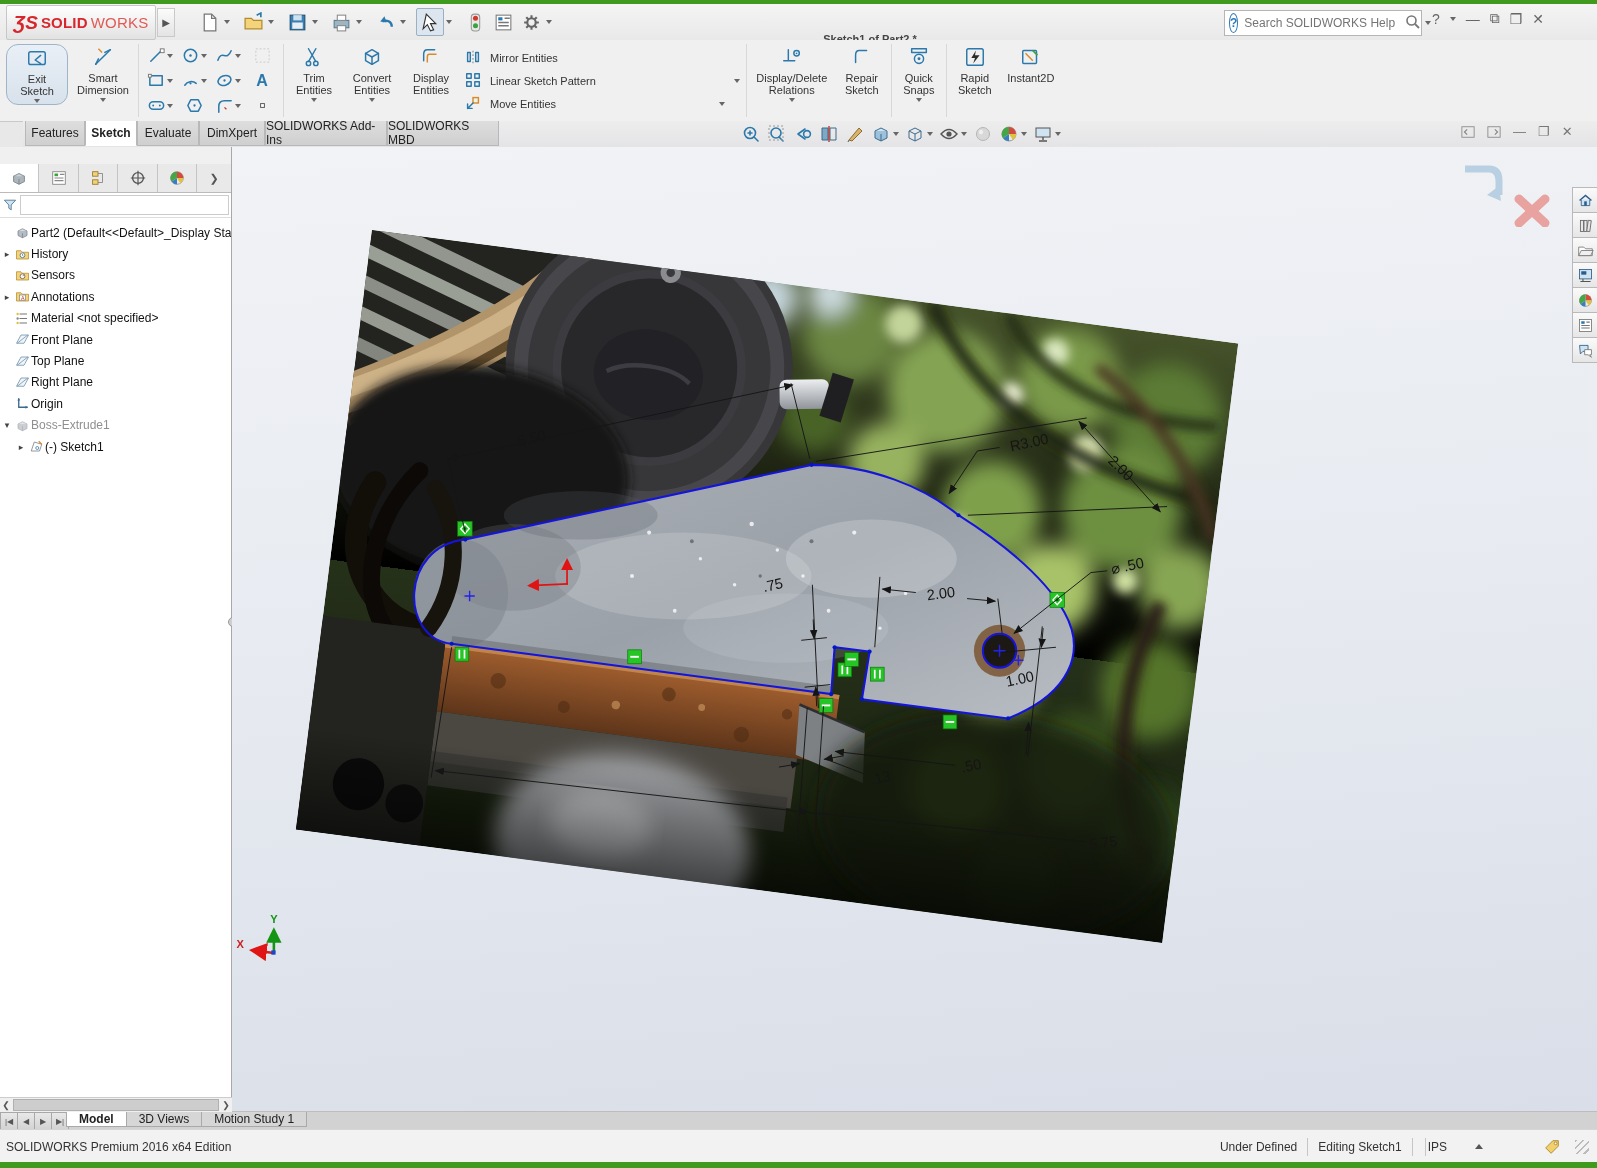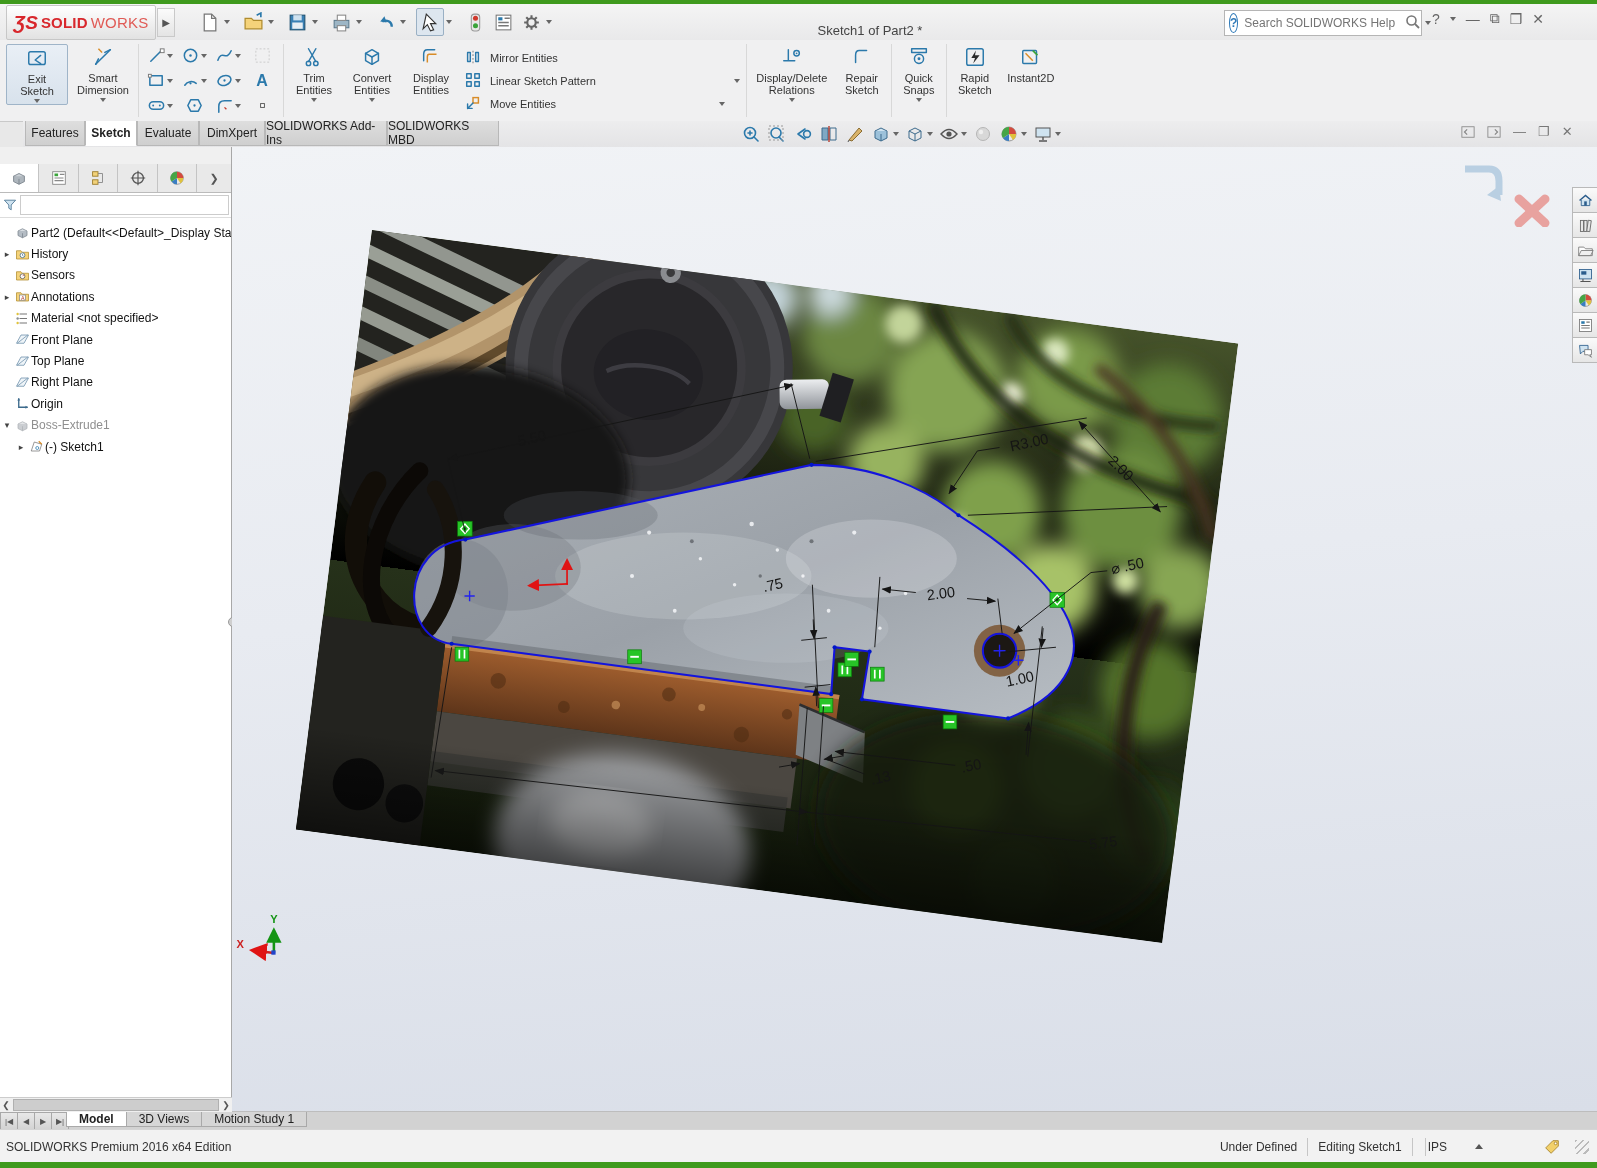--- a/index.html
+++ b/index.html
@@ -20,42 +20,42 @@
   #logo .b2{color:#e05a55;font-weight:normal;font-size:15px;letter-spacing:.2px;}
   #flyout{position:absolute;left:157px;top:4px;width:16px;height:27px;background:linear-gradient(#fbfbfb,#e4e4e4);
     border:1px solid #c9c9c9;color:#555;display:flex;align-items:center;justify-content:center;font-size:10px;}
   .tb-icons{position:absolute;left:196px;top:4px;display:flex;align-items:center;gap:2px;}
   .tbi{width:26px;height:26px;display:flex;align-items:center;justify-content:center;}
   .tbi svg{width:21px;height:21px;}
   .caret{width:0;height:0;border-left:3.5px solid transparent;border-right:3.5px solid transparent;
     border-top:4px solid #666;display:inline-block;}
   .tb-sep{width:6px;}
   .sel-box{border:1px solid #9ab0c4;background:#dde6ef;border-radius:2px;}
-  #win-title{position:absolute;left:600px;top:8px;width:540px;height:36px;display:flex;align-items:center;
-    justify-content:center;color:#444;font-size:13px;}
+  #win-title{position:absolute;left:600px;top:17px;width:540px;height:36px;display:flex;align-items:center;
+    justify-content:center;color:#444;font-size:11px;font-weight:bold;}
   #searchbox{position:absolute;left:1224px;top:6px;width:196px;height:24px;background:#fff;
     border:1px solid #b5b5b5;display:flex;align-items:center;}
   #searchbox .qmark{width:18px;height:18px;border:1.5px solid #2e79b8;border-radius:50%;color:#2e79b8;
     font-weight:bold;display:flex;align-items:center;justify-content:center;font-size:12px;margin:0 4px;}
   #searchbox input{border:none;outline:none;flex:1;font-size:12px;color:#777;background:transparent;font-family:"Liberation Sans",sans-serif;}
   #searchbox .mag{margin:0 4px;}
   #tb-right{position:absolute;left:1432px;top:6px;display:flex;align-items:center;gap:10px;color:#555;}
   #tb-right .wbtn{font-size:14px;color:#666;}
 
   
   #ribbon{position:absolute;top:40px;left:0;width:1597px;height:81px;background:#f0f0f1;
     border-bottom:1px solid #c9c9c9;display:flex;align-items:stretch;}
   .rsep{width:1px;background:#d8d8d8;margin:4px 2px;}
   .bigbtn{display:flex;flex-direction:column;align-items:center;justify-content:flex-start;
     padding:4px 4px 1px 4px;line-height:12px;text-align:center;color:#333;}
   .bigbtn .bicon{height:26px;display:flex;align-items:center;justify-content:center;}
   .bigbtn .blabel{font-size:11px;margin-top:2px;white-space:pre-line;}
   .bigbtn .bcaret{margin-top:2px;}
   #exit-tile{margin:4px 2px 16px 6px;border:1px solid #9fb4c8;background:linear-gradient(#e9eff6,#d8e2ec);
-    border-radius:2px;width:52px;}
+    border-radius:12px;width:52px;}
   .entity-grid{display:grid;grid-template-columns:repeat(4,34px);grid-auto-rows:25px;align-content:center;
     margin:0 2px;}
   .egcell{display:flex;align-items:center;justify-content:center;gap:1px;}
   .mi svg{width:19px;height:19px;}
   .mi2 svg{width:22px;height:22px;}
   .stk{stroke:#2b79ab;fill:none;stroke-width:1.6;stroke-linecap:round;stroke-linejoin:round;}
   .stkf{fill:#2b79ab;stroke:none;}
   .stko{stroke:#d88c28;fill:none;stroke-width:1.6;}
   .stack3{display:flex;flex-direction:column;justify-content:center;gap:3px;margin:0 4px;}
   .srow{display:flex;align-items:center;gap:8px;font-size:11px;color:#333;}

